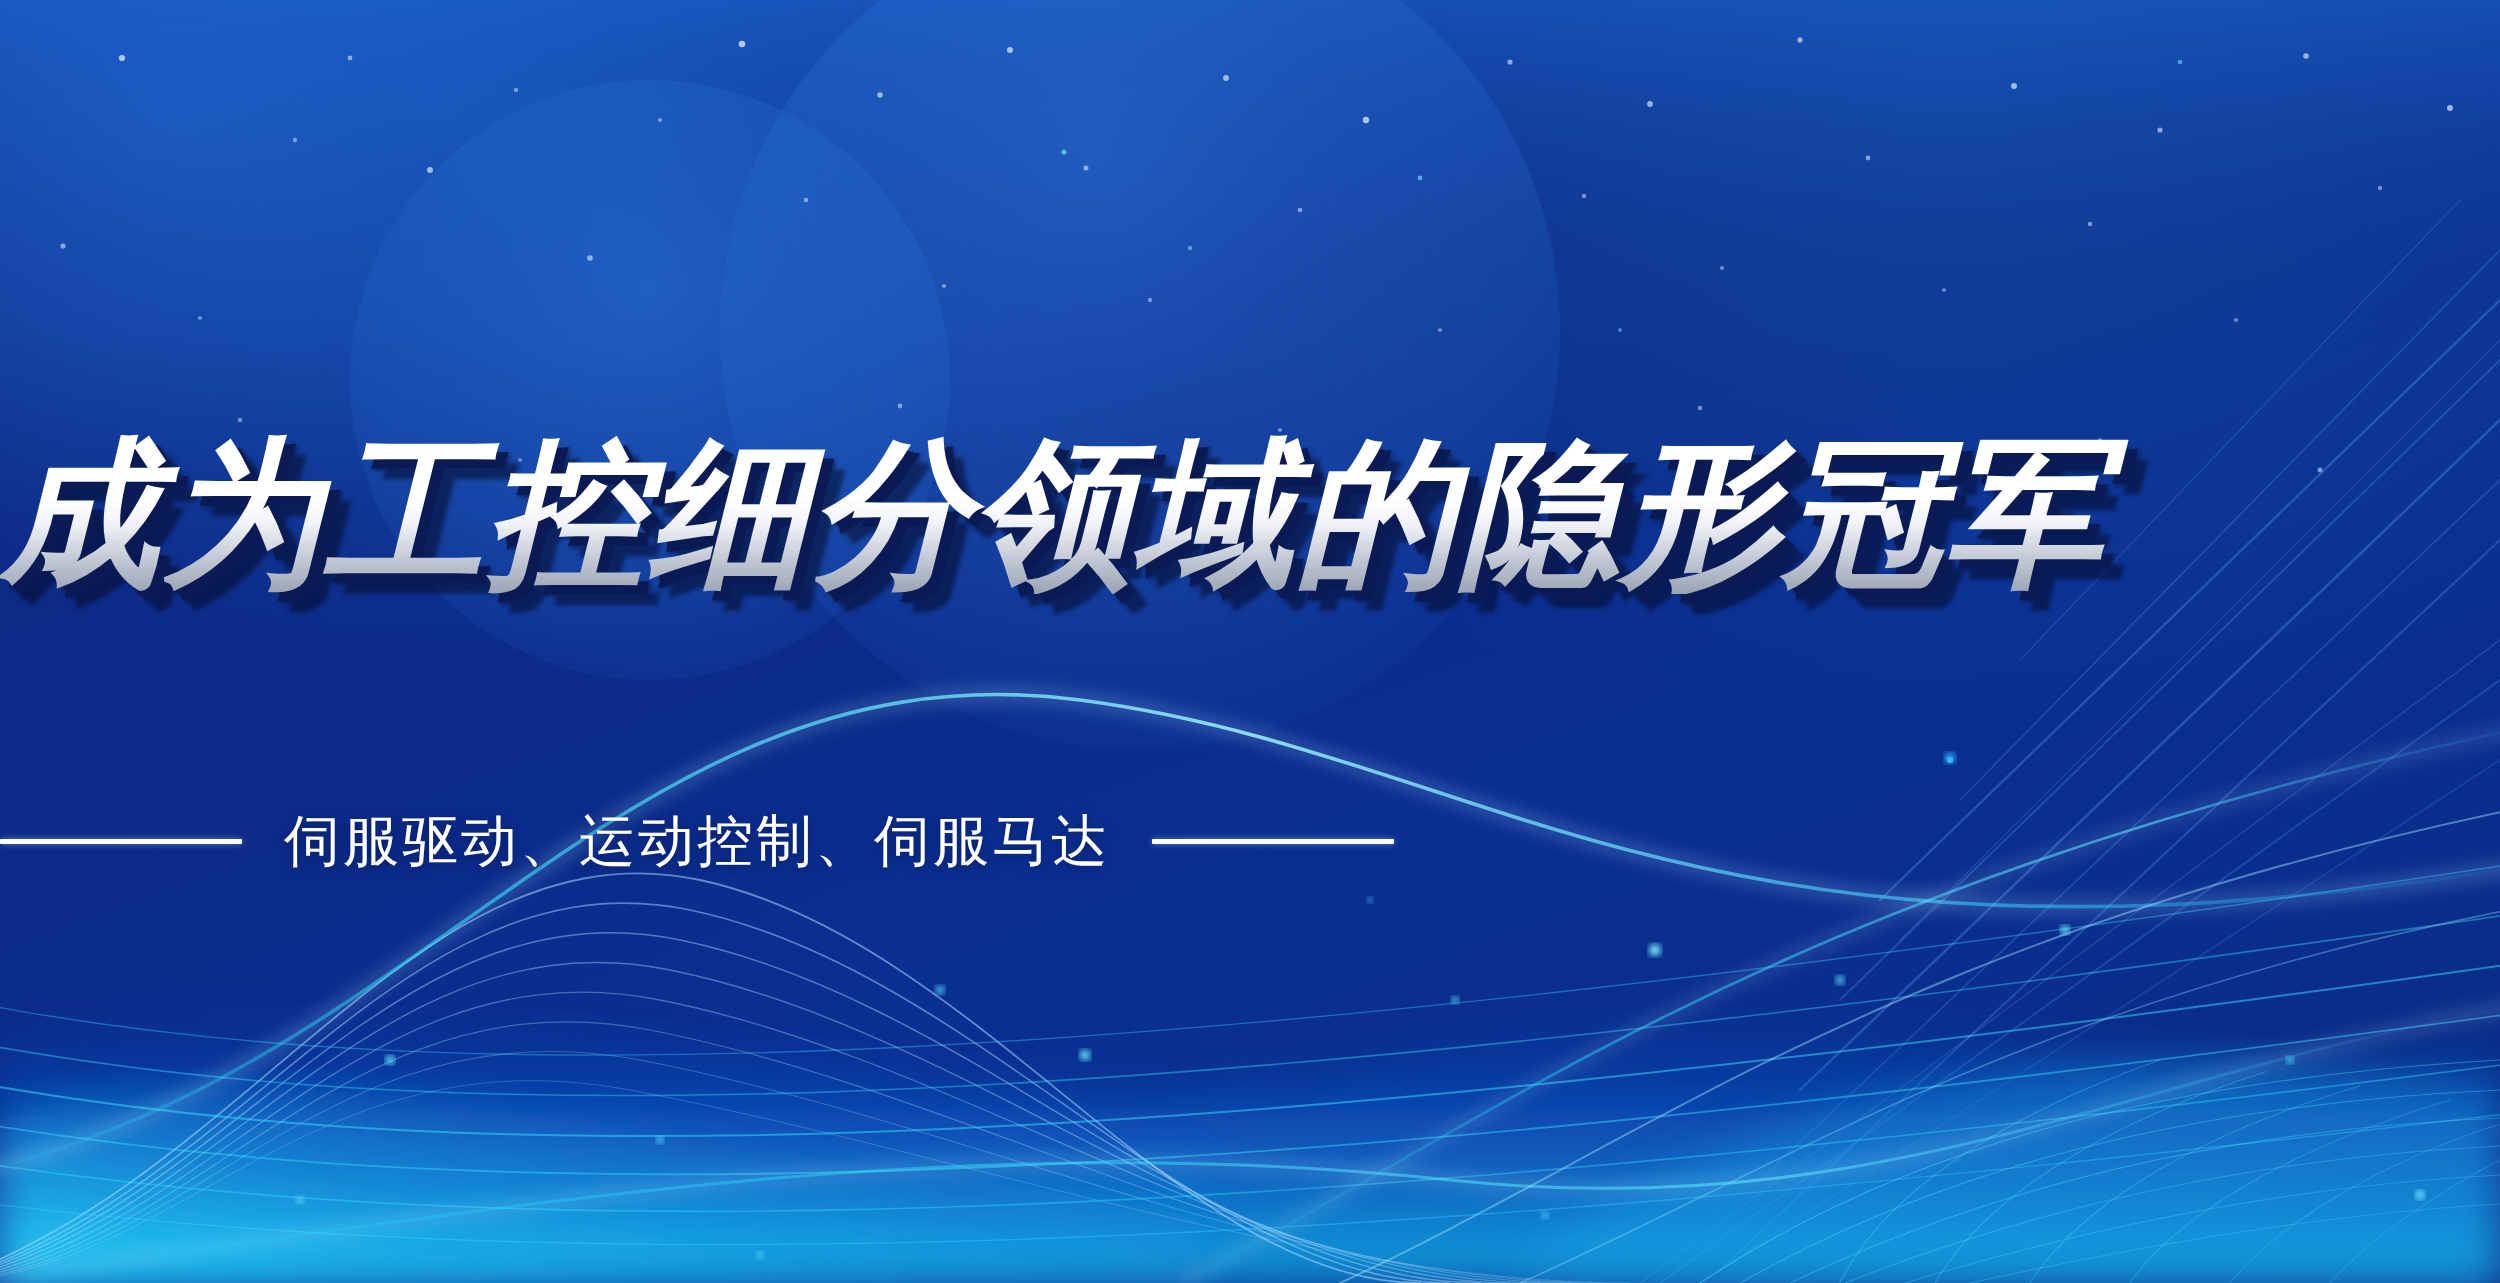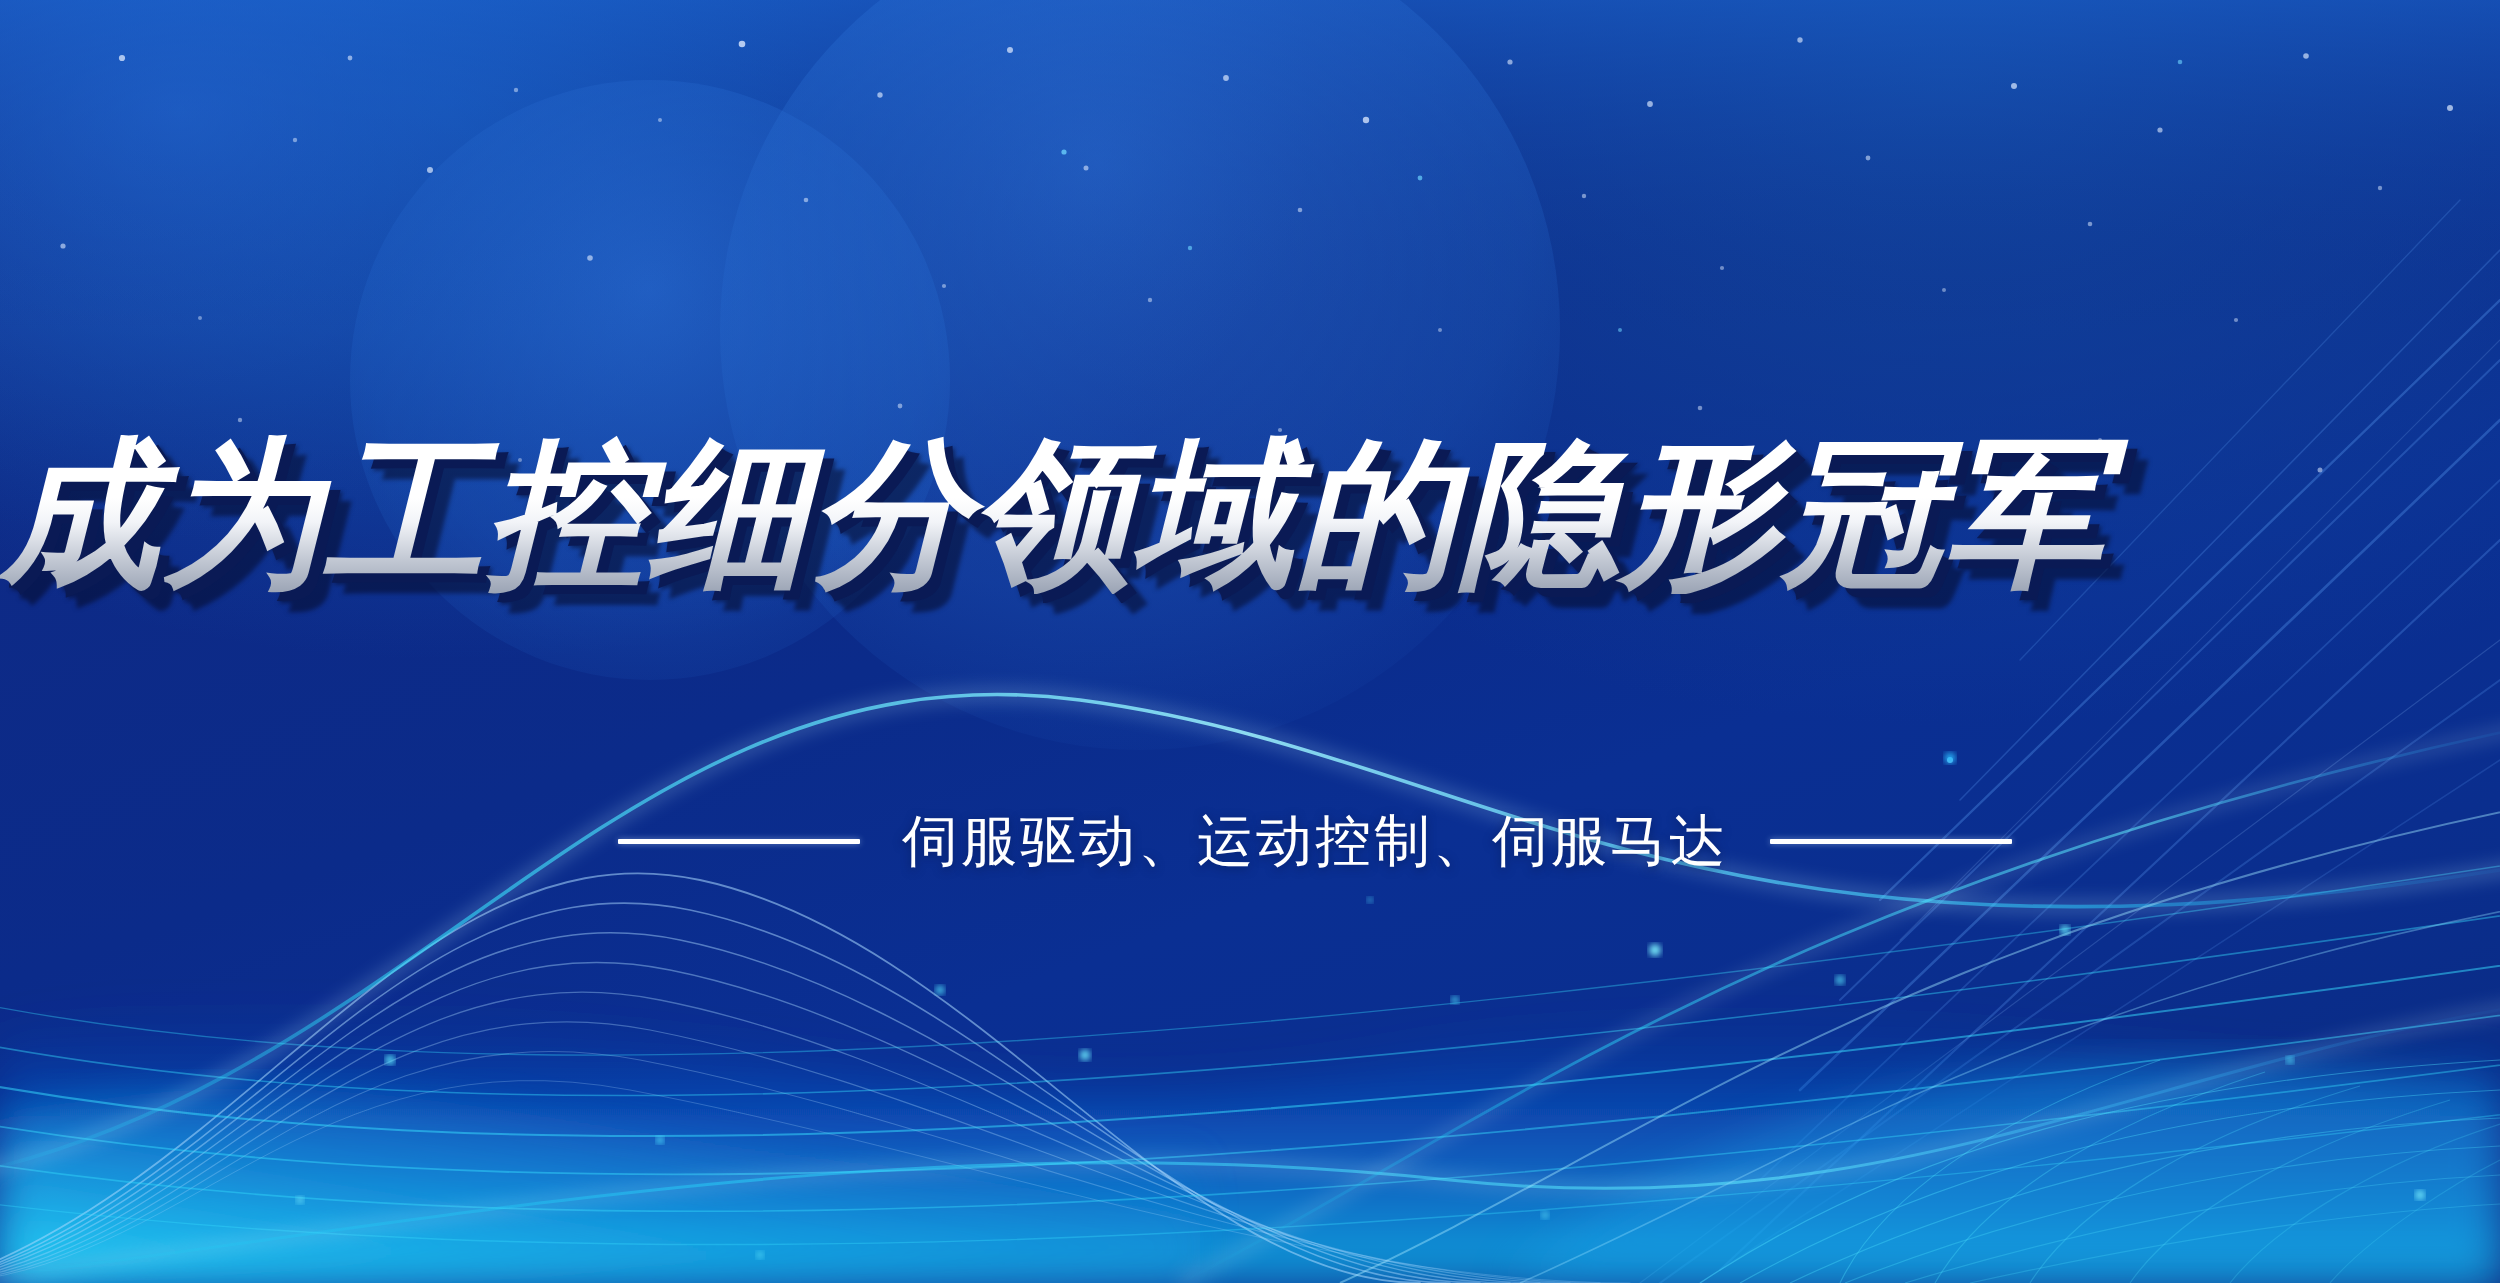--- a/index.html
+++ b/index.html
@@ -25,21 +25,21 @@
     background:linear-gradient(180deg,#ffffff 0%,#ffffff 40%,#f2f4f8 55%,#c3c9d4 78%,#9aa3b4 100%);
     -webkit-background-clip:text;background-clip:text;
     color:transparent;-webkit-text-fill-color:transparent;
     filter:drop-shadow(9px 9px 0px #0a1a55) drop-shadow(11px 11px 2px rgba(4,10,40,.55));
   }
   #title1{top:434px;}
   #title2{top:622px;}
 
   #subtitle-row{
     position:absolute;top:806px;left:0;width:2012px;
-    display:flex;align-items:center;justify-content:flex-end;gap:42px;
+    display:flex;align-items:center;justify-content:flex-start;gap:42px;
   }
   .sub-rule{height:5px;width:242px;background:#ffffff;border-radius:1px;
     box-shadow:0 0 6px rgba(200,230,255,.45);}
   #subtitle-text{
     color:#ffffff;font-size:56px;line-height:1.25;letter-spacing:3px;
     white-space:nowrap;font-weight:400;
     text-shadow:0 2px 10px rgba(5,20,70,.55);
   }
 </style>
 </head>

